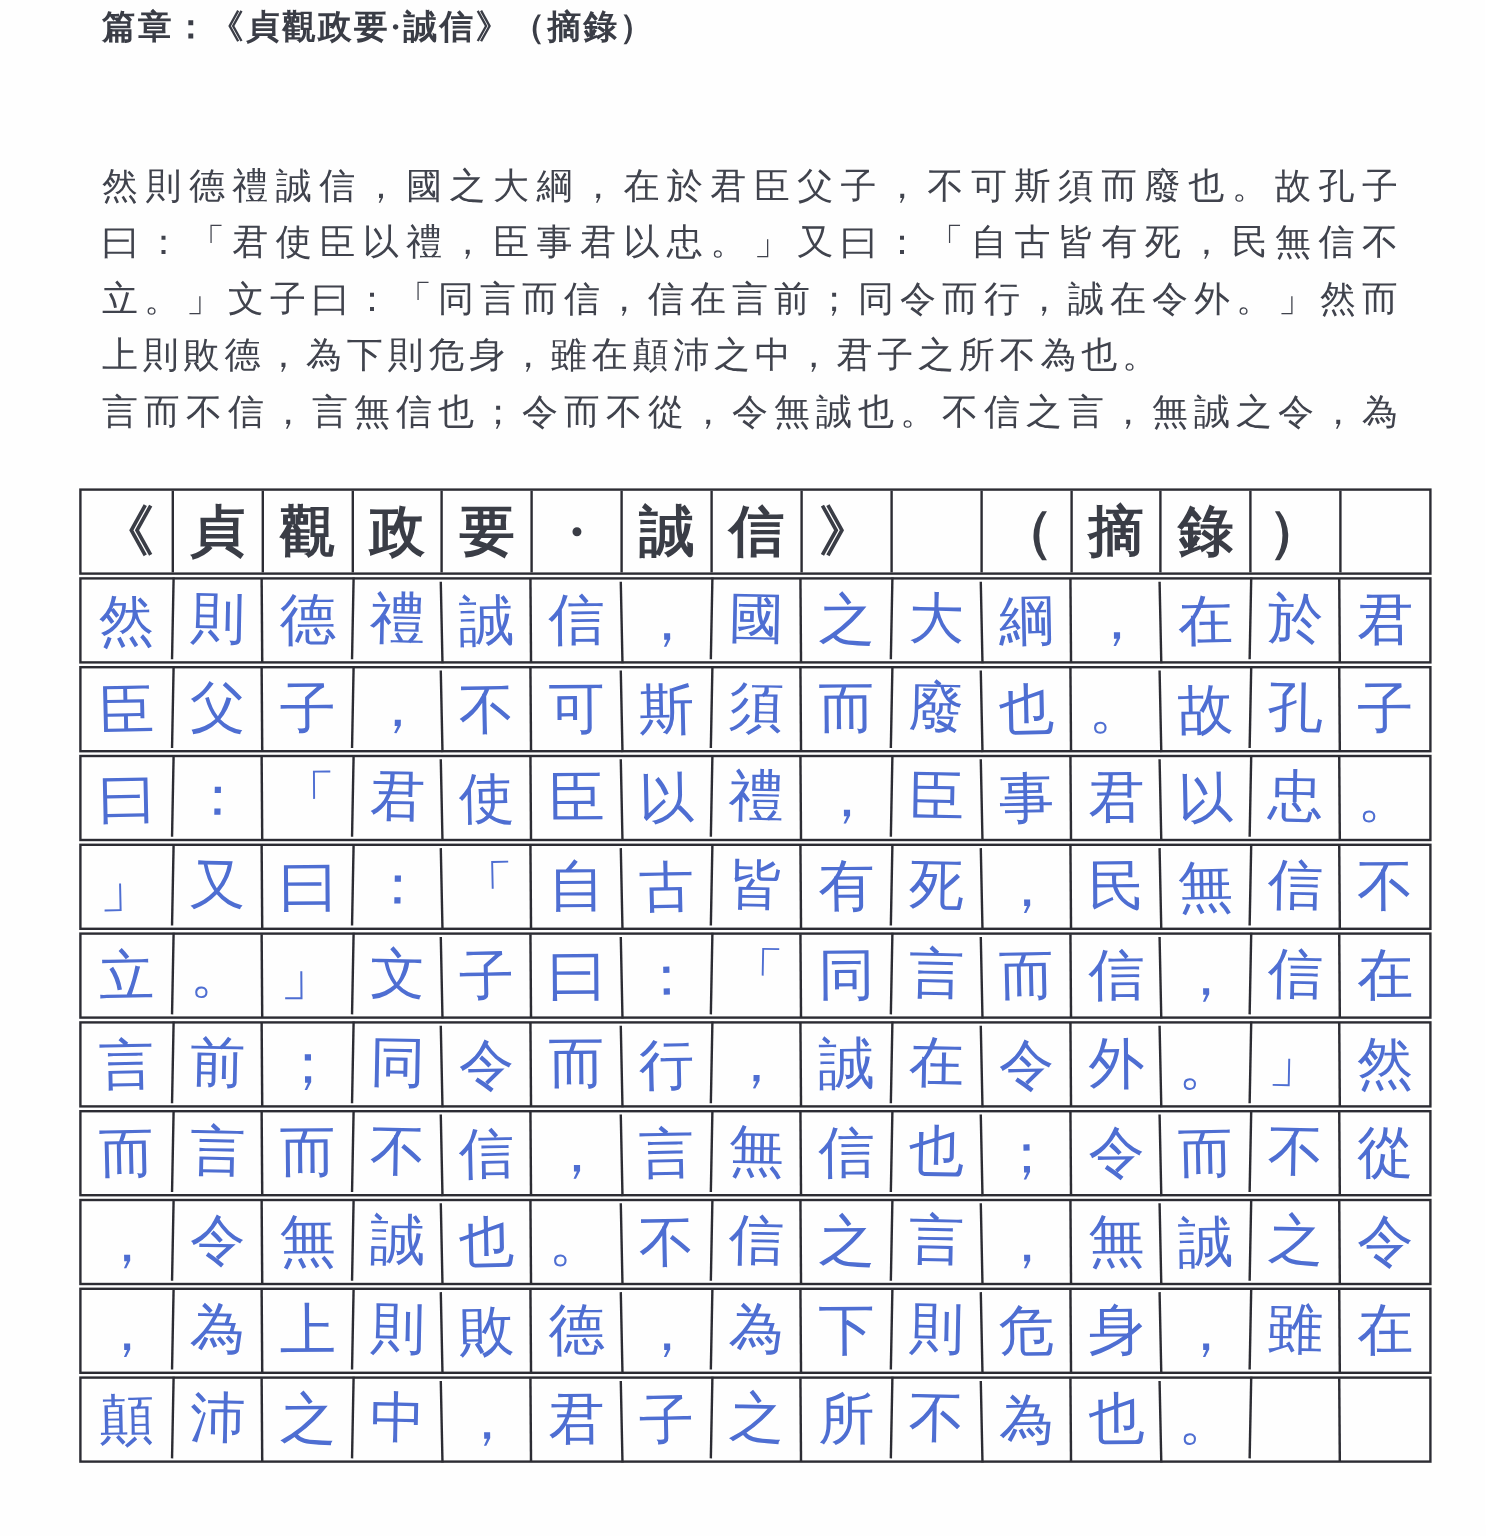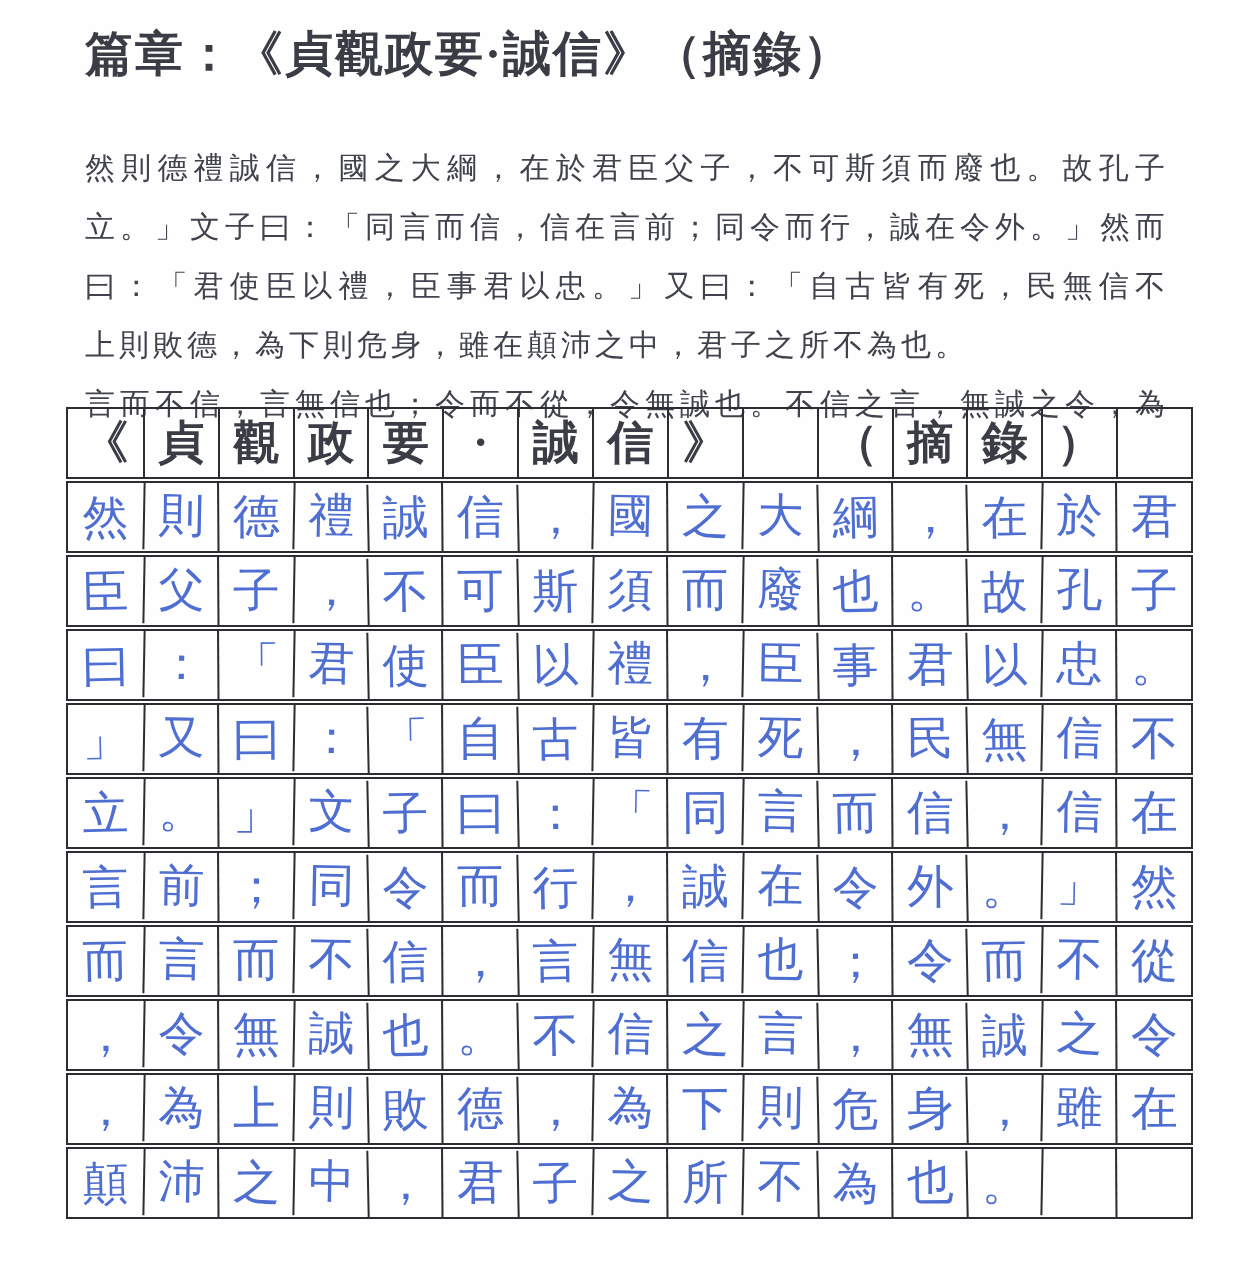--- a/index.html
+++ b/index.html
@@ -17,23 +17,23 @@
   .sheet {
     position: absolute;
     left: 0; top: 0;
     width: 1238px;
     height: 1280px;
     background: #fefefe;
   }
   .doc-title {
     position: absolute;
     left: 85px;
-    top: 22px;
+    top: 4px;
     margin: 0;
-    font-size: 48px;
+    font-size: 28px;
     font-weight: bold;
     letter-spacing: 2px;
     color: #3a3d46;
     white-space: nowrap;
   }
   .paragraph {
     position: absolute;
     left: 85px;
     top: 132px;
     width: 1080px;
@@ -41,21 +41,20 @@
     font-size: 30px;
     font-weight: 500;
   }
   .paragraph .para-line {
     text-align: justify;
     text-align-last: justify;
     line-height: 47px;
     height: 47px;
     white-space: normal;
     letter-spacing: 0;
-    margin-top: 12px;
   }
   .paragraph .para-line.last {
     text-align-last: left;
     letter-spacing: 4px;
   }
   .practice-grid {
     position: absolute;
     left: 66px;
     top: 407px;
     width: 1127px;
@@ -94,22 +93,22 @@
 </style>
 </head>
 <body>
 
 <div class="sheet">
 
   <h1 class="doc-title">篇章：《貞觀政要·誠信》（摘錄）</h1>
 
   <div class="paragraph">
       <div class="para-line">然則德禮誠信，國之大綱，在於君臣父子，不可斯須而廢也。故孔子</div>
+      <div class="para-line">曰：「君使臣以禮，臣事君以忠。」又曰：「自古皆有死，民無信不</div>
       <div class="para-line">立。」文子曰：「同言而信，信在言前；同令而行，誠在令外。」然而</div>
-      <div class="para-line">曰：「君使臣以禮，臣事君以忠。」又曰：「自古皆有死，民無信不</div>
       <div class="para-line last">上則敗德，為下則危身，雖在顛沛之中，君子之所不為也。</div>
       <div class="para-line">言而不信，言無信也；令而不從，令無誠也。不信之言，無誠之令，為</div>
     </div>
 
   <div class="practice-grid">
       <div class="grid-row header-row">
         <div class="grid-cell">《</div>
         <div class="grid-cell">貞</div>
         <div class="grid-cell">觀</div>
         <div class="grid-cell">政</div>

